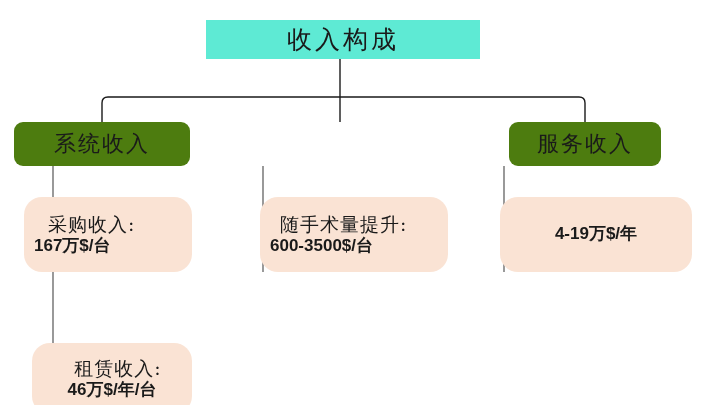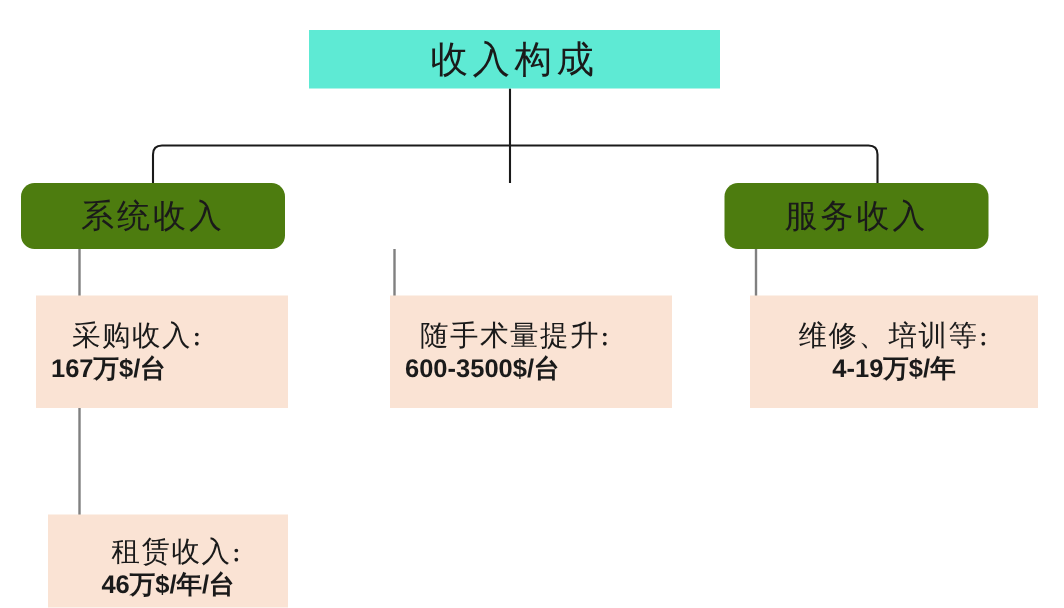--- a/index.html
+++ b/index.html
@@ -53,25 +53,25 @@
     background: #4d7c0f;
     border-radius: 9px;
     height: 44px;
     top: 122px;
     font-size: 22px;
     letter-spacing: 2px;
     font-family: "DejaVu Serif", "Liberation Serif", serif;
   }
   #cat-0 { left: 14px;  width: 176px; }
   #cat-1 { left: 252px; width: 176px; }
-  #cat-2 { left: 483px; width: 176px; }
+  #cat-2 { left: 509px; width: 152px; }
 
   .detail-node {
     background: #fae3d4;
-    border-radius: 0;
+    border-radius: 18px;
     padding: 6px 10px;
     line-height: 1.22;
   }
   .detail-line-1 {
     font-size: 19px;
     font-family: "DejaVu Serif", "Liberation Serif", serif;
     letter-spacing: 1px;
     white-space: nowrap;
   }
   .detail-line-2 {
@@ -122,17 +122,16 @@
   </div>
   <div class="node detail-node" id="detail-1">
     <span class="detail-line-1">租赁收入:</span>
     <span class="detail-line-2">46万$/年/台</span>
   </div>
   <div class="node detail-node" id="detail-2">
     <span class="detail-line-1">随手术量提升:</span>
     <span class="detail-line-2">600-3500$/台</span>
   </div>
   <div class="node detail-node" id="detail-3">
-    <span class="detail-line-1">维修、培训等:</span>
     <span class="detail-line-2">4-19万$/年</span>
   </div>
 
 </div>
 
 </body></html>

